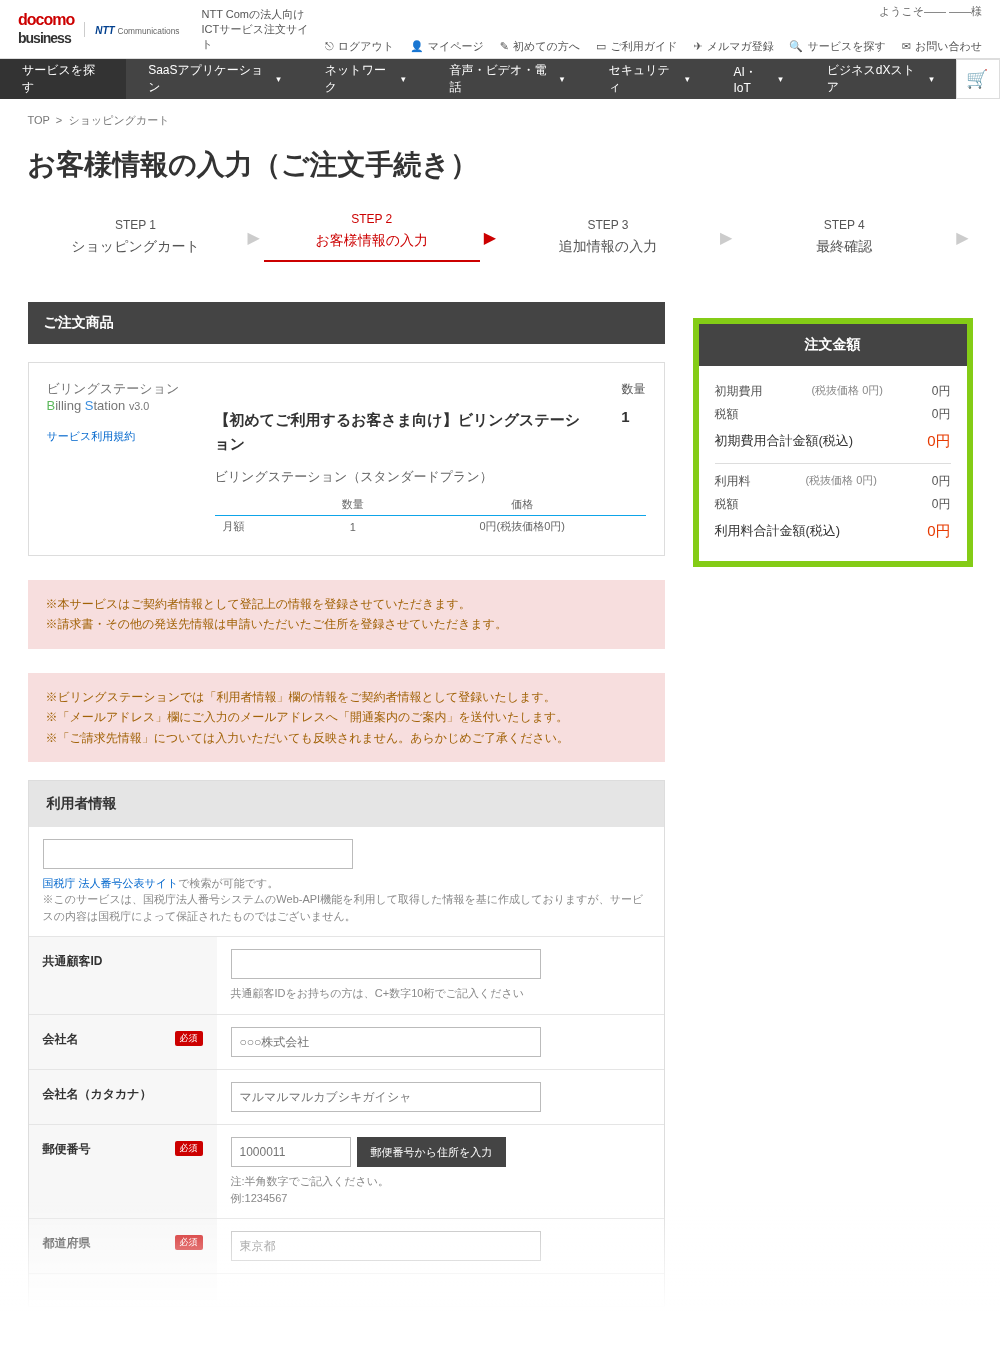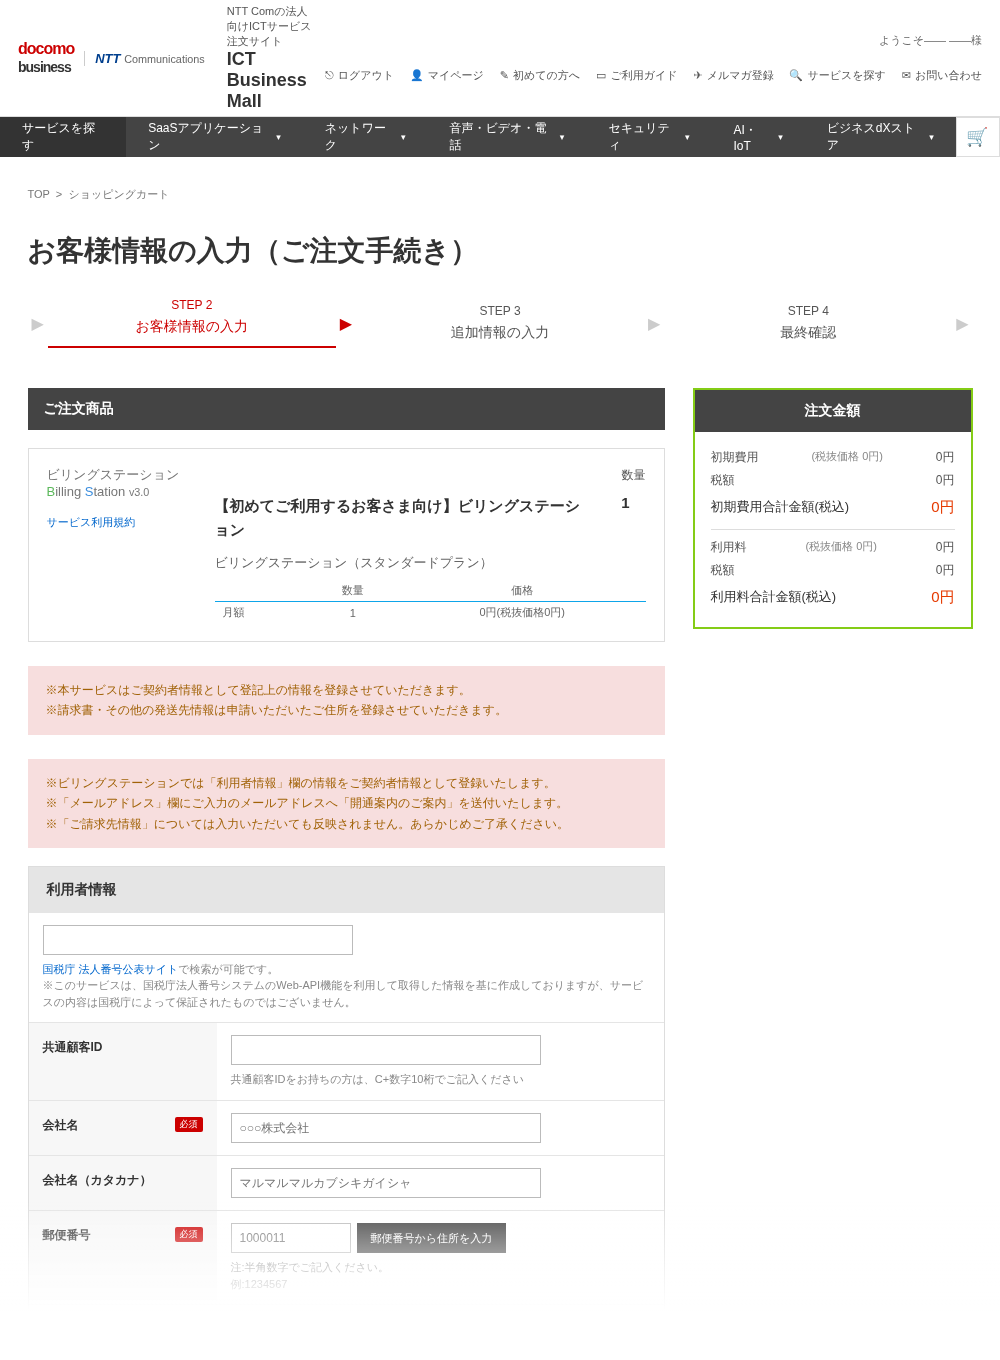--- a/index.html
+++ b/index.html
@@ -1,35 +1,35 @@
 <!DOCTYPE html>
 <html><head>
 <meta charset="utf-8">
 <style>
 *{margin:0;padding:0;box-sizing:border-box;font-family:"Hiragino Kaku Gothic ProN","メイリオ",Meiryo,sans-serif}
 body{background:#fff;color:#333;font-size:13px}
 .hdr{border-bottom:1px solid #ddd;padding:4px 18px 4px 18px;display:flex;align-items:center;gap:10px}
 .logo1{font-weight:bold;color:#c00;font-size:16px;letter-spacing:-1px}
 .logo1 b{color:#c00}
 .logo1 span{color:#333;font-size:14px}
-.logo2{color:#003f8e;font-size:13px;font-style:italic}
+.logo2{color:#003f8e;font-size:10px;font-style:italic}
 .logo2 small{color:#666;font-style:normal}
 .hdr-mid{flex:1;padding-left:12px}
 .hdr-mid .sub{font-size:11px;color:#555}
 .hdr-mid .title{font-size:18px;font-weight:bold;color:#333}
 .hdr-right{display:flex;flex-direction:column;align-items:flex-end;gap:20px;font-size:11px;color:#666}
 .hdr-util{display:flex;gap:16px}
 .hdr-util a{color:#555;text-decoration:none;display:inline-flex;align-items:center;gap:4px}
 .gnav{background:#444;color:#fff;display:flex;align-items:stretch;height:40px}
 .gnav-item{padding:0 22px;display:flex;align-items:center;font-size:12px;cursor:pointer;position:relative}
 .gnav-item .chev{margin-left:6px;font-size:9px}
 .gnav-item:first-child{background:#333}
 .cart-wrap{margin-left:auto;background:#fff;border:1px solid #ddd;width:46px;display:flex;align-items:center;justify-content:center}
 .cart-ico{color:#c00;font-size:18px}
-.bc{max-width:945px;margin:16px auto;padding:14px 0;font-size:11px;color:#777}
+.bc{max-width:945px;margin:0 auto;padding:14px 0;font-size:11px;color:#777}
 .bc a{color:#777;text-decoration:none}
 .main{max-width:945px;margin:0 auto;padding:0 0 40px}
 .h1{font-size:28px;font-weight:bold;margin:4px 0 28px}
 .steps{display:flex;align-items:center;justify-content:space-between;margin-bottom:40px}
 .step{flex:1;text-align:center}
 .step .n{font-size:12px;color:#555;margin-bottom:6px}
 .step .t{font-size:14px;color:#555}
 .step.active .n,.step.active .t{color:#c00}
 .step.active{border-bottom:2px solid #c00;padding-bottom:10px}
 .step-arr{color:#ccc;font-size:16px;margin:0 4px}
@@ -48,21 +48,21 @@
 .qty-hdr{font-size:12px;color:#555}
 .prod-row{display:flex;gap:20px;align-items:flex-start}
 .prod-name{flex:1;font-size:15px;font-weight:bold;line-height:1.6}
 .prod-qty{width:40px;text-align:center;font-weight:bold;font-size:15px}
 .sub-plan{font-size:13px;color:#666;margin:12px 0 8px}
 .mini-tbl{width:100%;font-size:11px;color:#666;border-collapse:collapse}
 .mini-tbl td{padding:3px 8px;text-align:center}
 .mini-tbl tr:last-child td{border-top:1px solid #0ea5e9}
 .mini-tbl td:first-child{text-align:left}
 .note{background:#f7dede;padding:14px 18px;font-size:12px;color:#a16207;margin-top:24px;line-height:1.7}
-.sum-box{border:2px solid #84cc16;margin-top:0}
+.sum-box{border:6px solid #84cc16;margin-top:16px}
 .sum-body{padding:14px 16px;font-size:12px}
 .sum-row{display:flex;justify-content:space-between;padding:3px 0;color:#555}
 .sum-row .lbl2{color:#888;font-size:11px}
 .sum-total{display:flex;justify-content:space-between;font-weight:normal;font-size:13px;padding:6px 0;border-top:0}
 .sum-total .amt{color:#e63a00;font-size:15px}
 .sum-hr{border:none;border-top:1px solid #ddd;margin:6px 0}
 .form-sec{border:1px solid #ddd;margin-top:18px}
 .form-hdr{background:#e5e5e5;padding:14px 18px;font-weight:bold;font-size:14px}
 .form-body{padding:0}
 .fr{display:flex;border-top:1px solid #e5e5e5}
@@ -82,21 +82,20 @@
 
 <div class="hdr">
   <div>
     <span class="logo1"><b>docomo</b><br><span>business</span></span>
   </div>
   <div style="border-left:1px solid #ccc;padding-left:10px">
     <span class="logo2"><b>NTT</b> <small>Communications</small></span>
   </div>
   <div class="hdr-mid">
     <div class="sub">NTT Comの法人向けICTサービス注文サイト</div>
-    <div class="title">ICT Business Mall</div>
   </div>
   <div class="hdr-right">
     <div>ようこそ―― ――様</div>
     <div class="hdr-util">
       <a>⎋ <span>ログアウト</span></a>
       <a>👤 <span>マイページ</span></a>
       <a>✎ <span>初めての方へ</span></a>
       <a>▭ <span>ご利用ガイド</span></a>
       <a>✈ <span>メルマガ登録</span></a>
       <a>🔍 <span>サービスを探す</span></a>
@@ -141,20 +140,24 @@
 <div class="bc">
   <a>TOP</a>
   &nbsp;&gt;&nbsp;
   <span>ショッピングカート</span>
 </div>
 
 <div class="main">
   <h1 class="h1">お客様情報の入力（ご注文手続き）</h1>
 
   <div class="steps">
+    <div class="step">
+        <div class="n">STEP 1</div>
+        <div class="t">ショッピングカート</div>
+      </div>
     <div class="step-arr">▶</div>
     <div class="step active">
         <div class="n">STEP 2</div>
         <div class="t">お客様情報の入力</div>
       </div>
     <div class="step-arr active">▶</div>
     <div class="step">
         <div class="n">STEP 3</div>
         <div class="t">追加情報の入力</div>
       </div>

